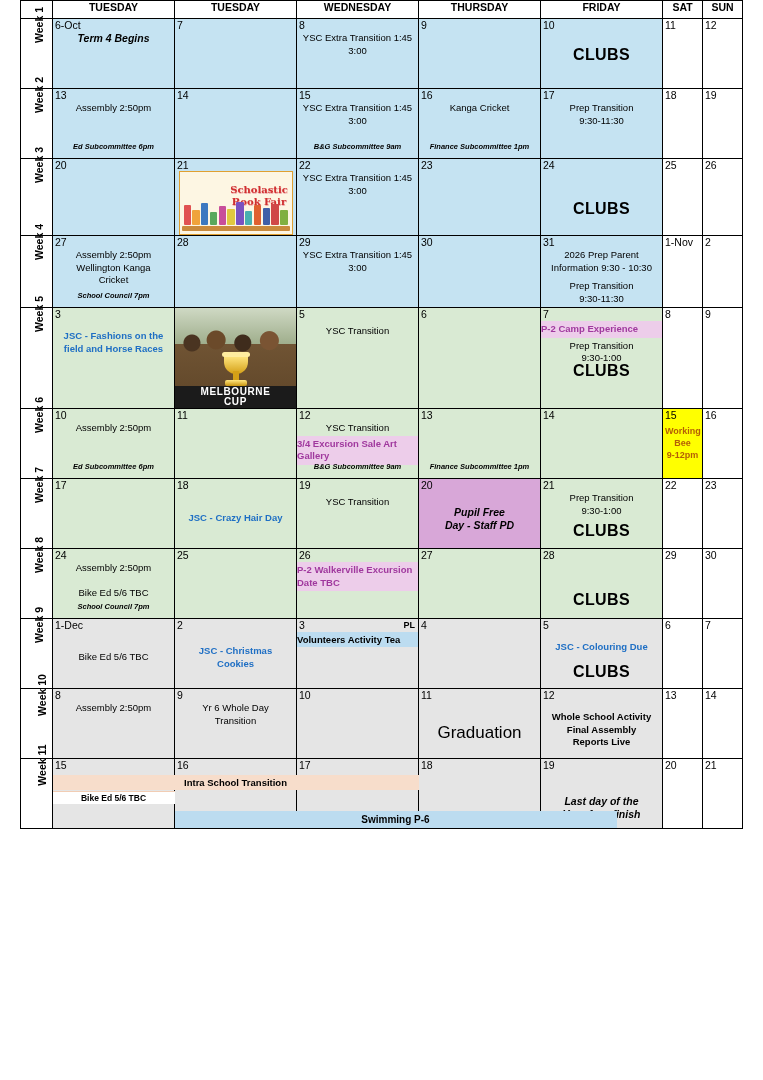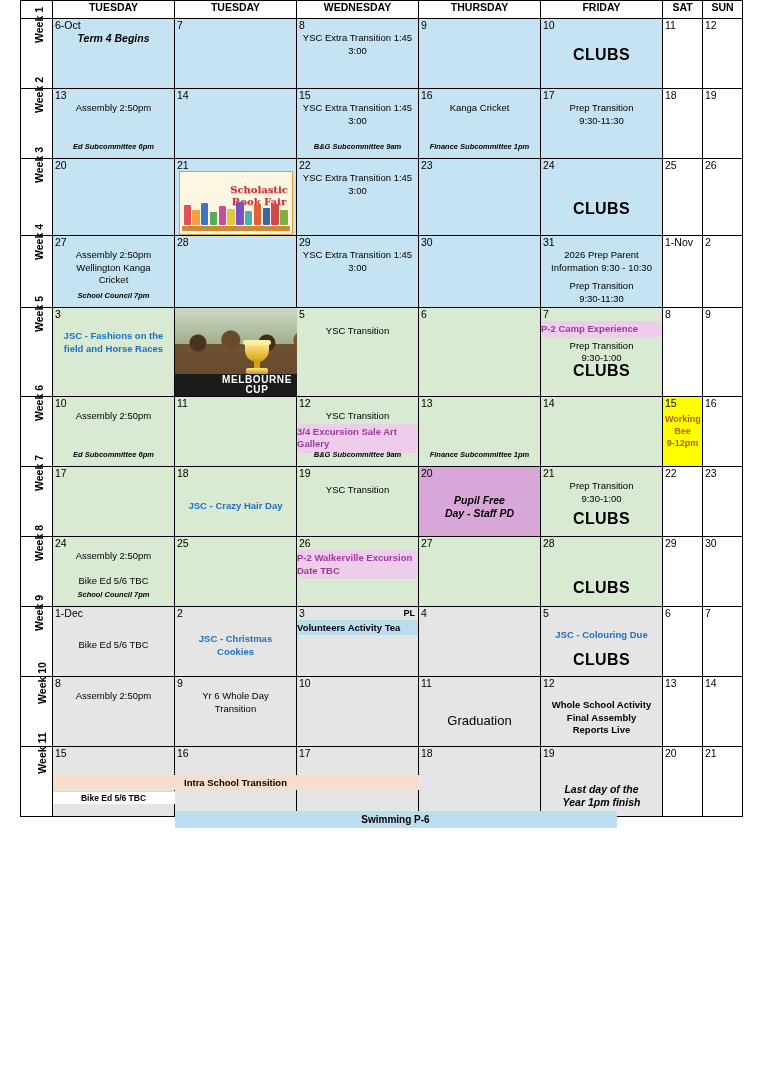--- a/index.html
+++ b/index.html
@@ -118,21 +118,20 @@
   .bg-purple { background: #d8a7d8; }
   .tagpinkwide {
     background: #edcdea;
     display: block;
     margin: 1px 0;
     padding: 2px 0;
     font-weight: bold;
     color: #a0399e;
     font-size: 9.5px;
     line-height: 12.5px;
-    border-radius: 6px;
   }
   .tagblue {
     background: #bcdcf0;
     display: block;
     margin: 1px 0;
     padding: 2px 0;
     font-weight: bold;
     font-size: 9.5px;
   }
   .tagpeachband {
@@ -202,25 +201,24 @@
     left: 2px; right: 2px;
     height: 5px;
     background: #c98a3c;
     border-radius: 1px;
   }
 
   
   .mcup {
     margin: 0;
     width: 100%;
-    height: 88px;
+    height: 100px;
     position: relative;
     overflow: hidden;
     background: linear-gradient(#7a5c3a, #5e4528);
-    padding-left: 43px;
   }
   .mcup .sky {
     position: absolute; top: 0; left: 0; right: 0; height: 36px;
     background: linear-gradient(#cfd9c4, #9fae8c);
   }
   .mcup .horses {
     position: absolute; top: 14px; left: 0; right: 0; height: 30px;
     background:
       radial-gradient(circle at 14% 70%, #4a3421 8px, transparent 9px),
       radial-gradient(circle at 34% 60%, #6b4a2a 9px, transparent 10px),
@@ -702,21 +700,21 @@
           <div class="cellbody">
             <span class="ln">Yr 6 Whole Day</span>
             <span class="ln">Transition</span>
           </div>
         </td>
         <td class="day bg-peach">
           <span class="dnum">10</span>
         </td>
         <td class="day bg-peach">
           <span class="dnum">11</span>
-          <div class="cellbody" style="padding-top:38px;font-size:13px">
+          <div class="cellbody" style="padding-top:38px;font-size:17px">
               <span class="ln">Graduation</span>
             </div>
         </td>
         <td class="day bg-peach">
           <span class="dnum">12</span>
           <div class="cellbody" style="padding-top:22px">
             <span class="ln b">Whole School Activity</span>
             <span class="ln b">Final Assembly</span>
             <span class="ln b">Reports Live</span>
           </div>

